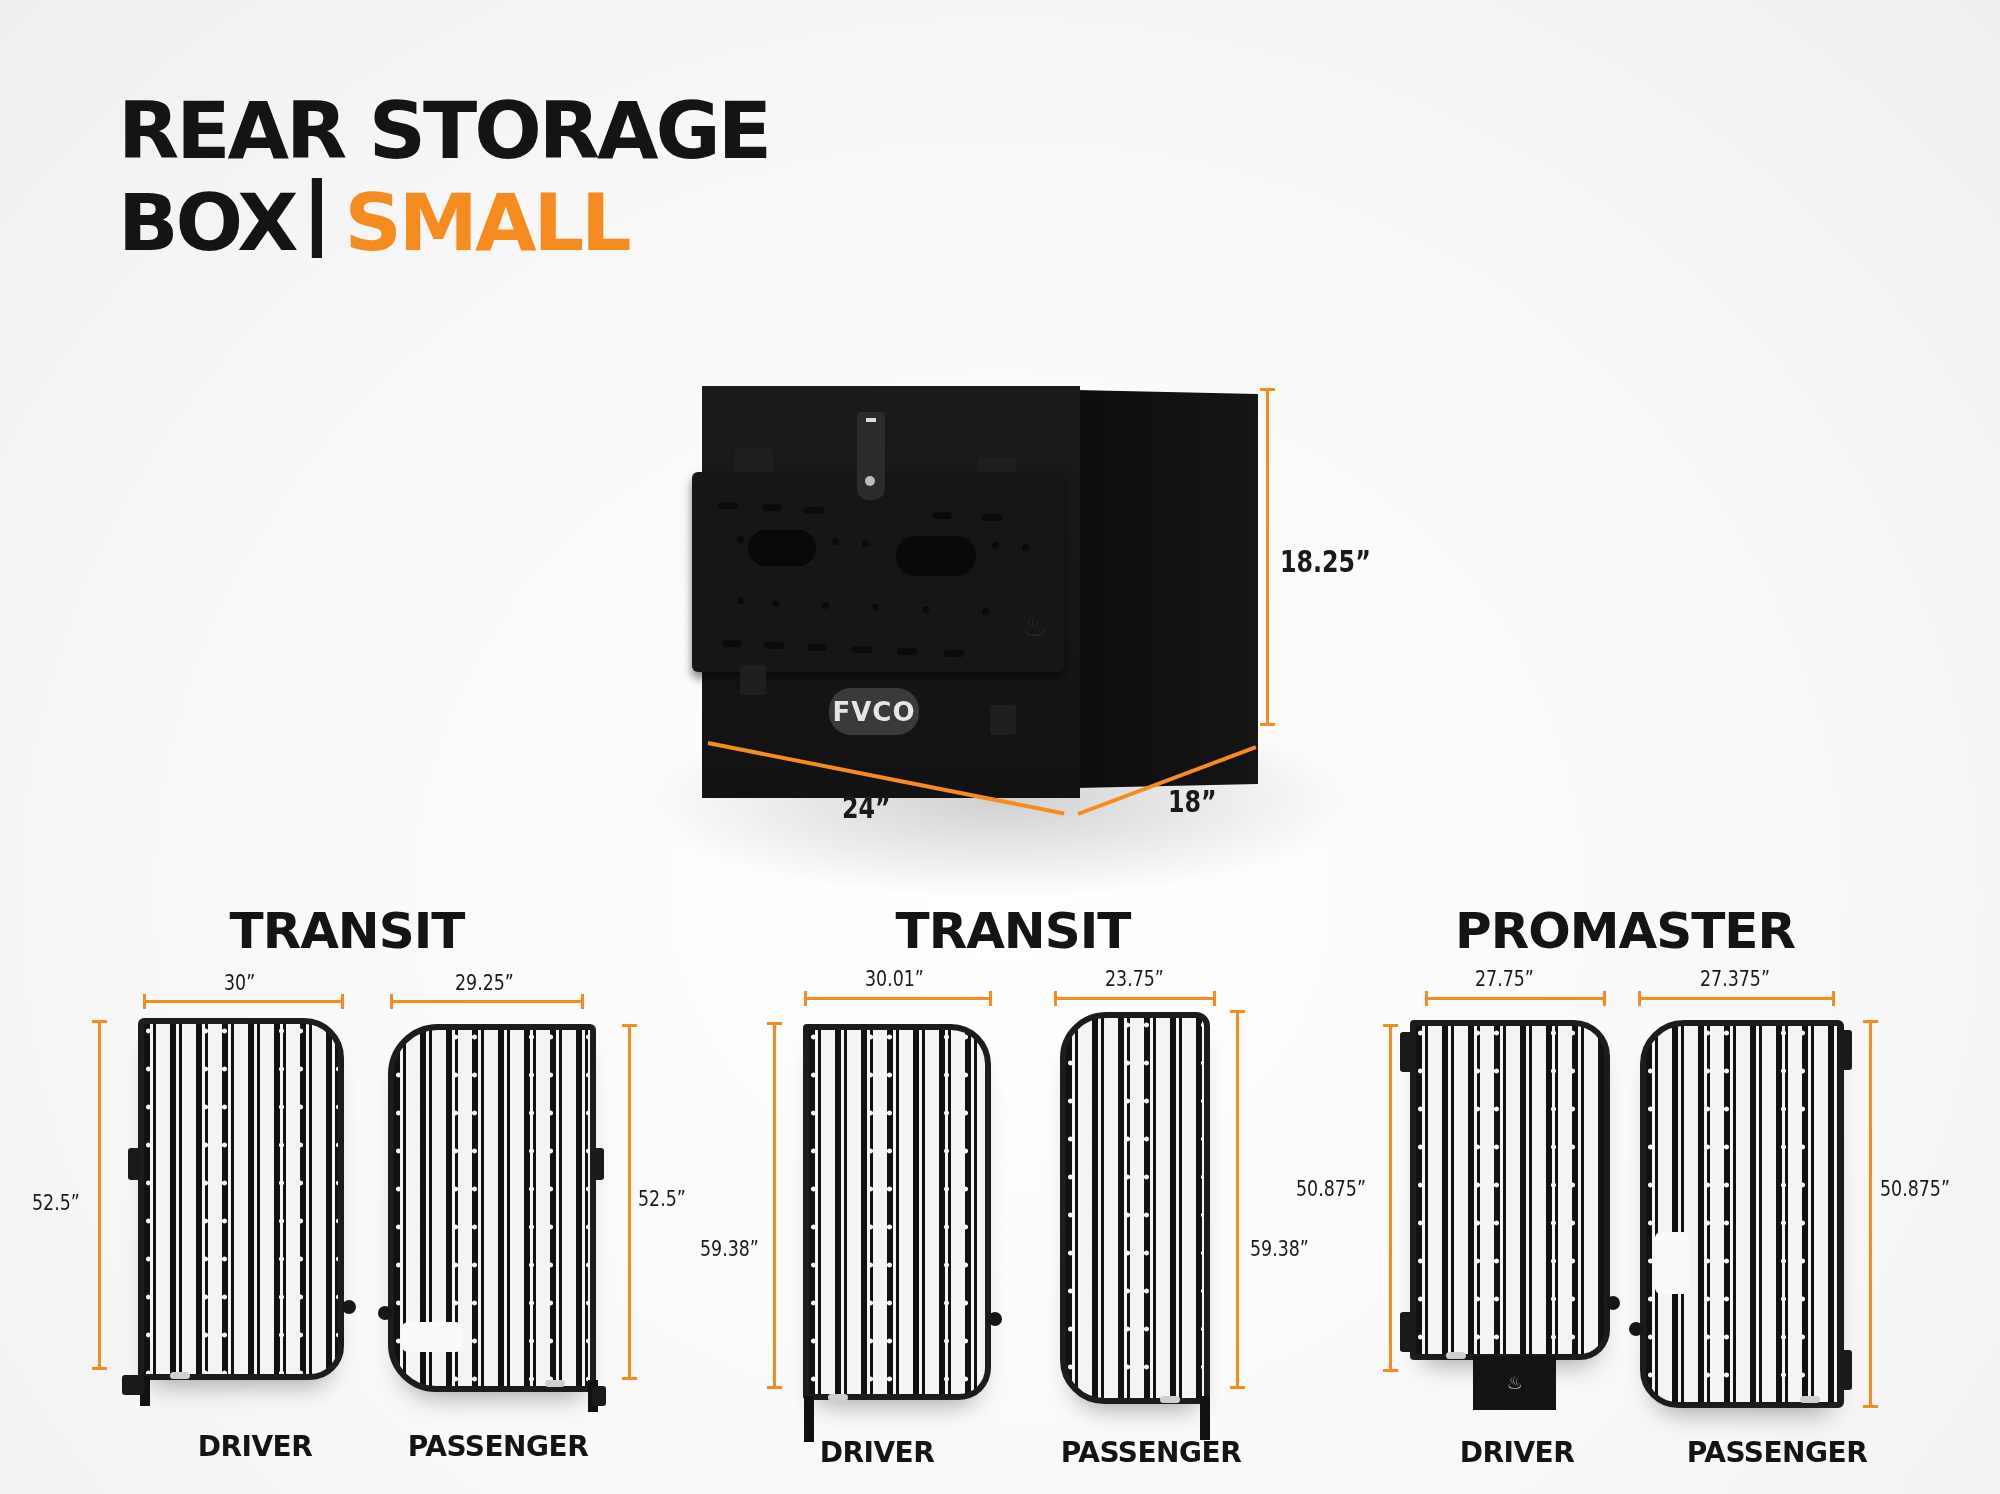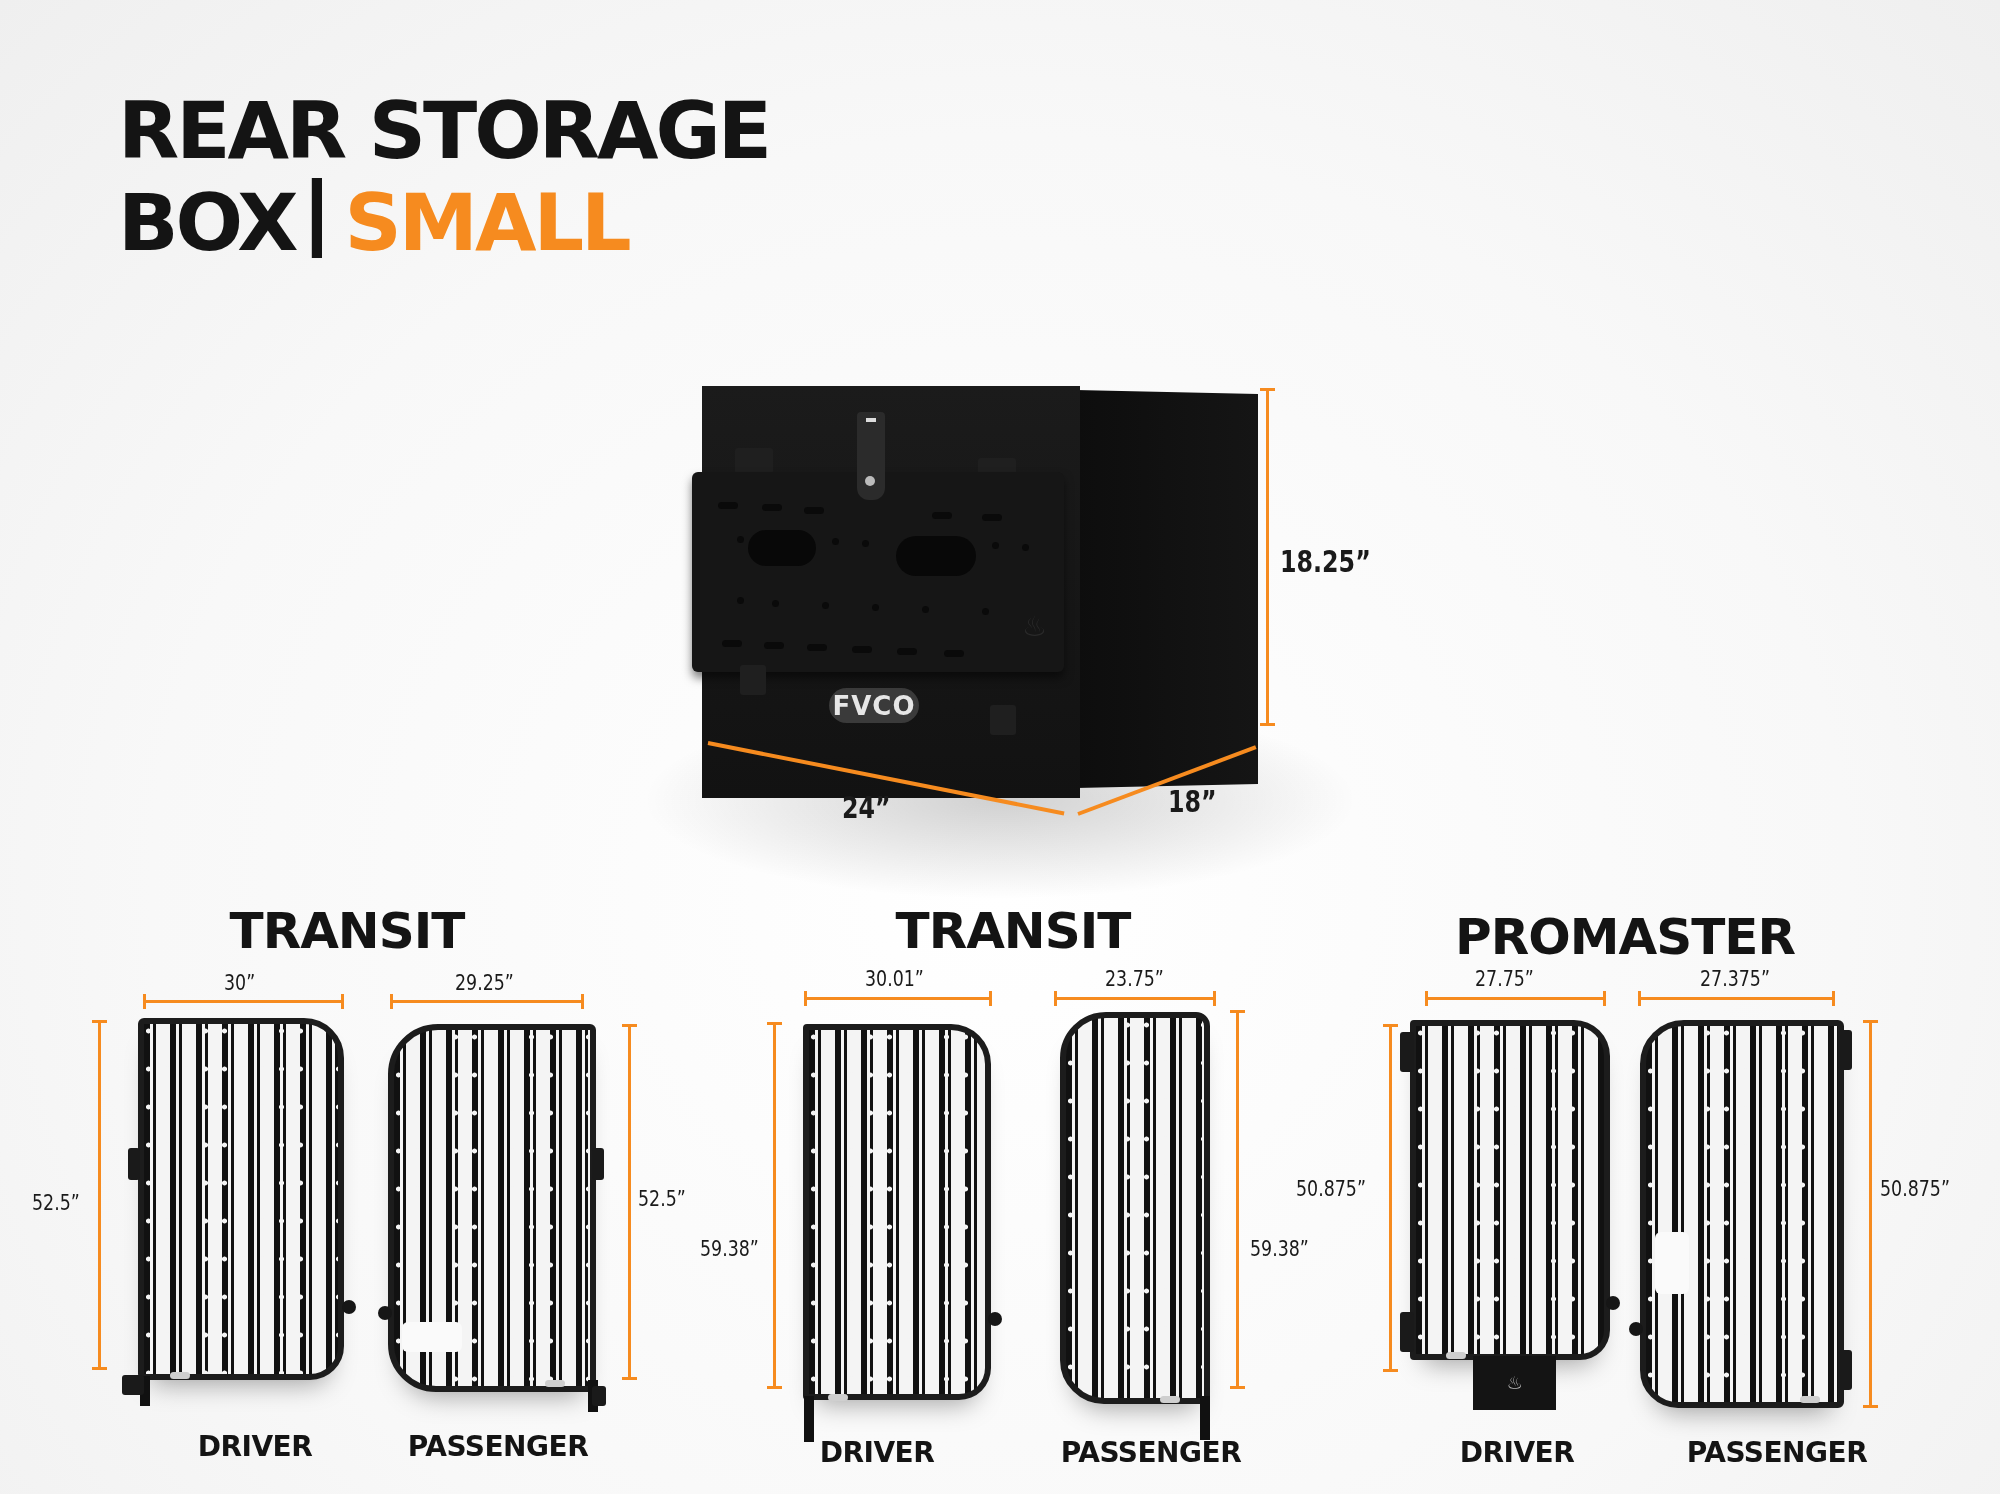--- a/index.html
+++ b/index.html
@@ -111,21 +111,21 @@
   </div>
 
   <div style="position:absolute; left:857px; top:412px; width:28px; height:88px; background:#2b2b2b; border-radius:4px 4px 12px 12px;">
     <div style="position:absolute; left:9px; top:6px; width:10px; height:4px; background:#ddd;"></div>
     <div style="position:absolute; left:8px; top:64px; width:10px; height:10px; border-radius:50%; background:#bbb;"></div>
   </div>
 
   <div class="hinge" style="left:740px; top:665px; width:26px; height:30px; background:#1f1f1f;"></div>
   <div class="hinge" style="left:990px; top:705px; width:26px; height:30px; background:#1f1f1f;"></div>
 
-  <div class="fvco-badge" style="left:829px; top:688px; width:90px; height:35px;">
+  <div class="fvco-badge" style="left:829px; top:688px; width:90px; height:47px;">
     <span>FVCO</span>
   </div>
 
   <div class="vbar" style="left:1266px; top:388px; height:338px;"></div>
   <div class="dim-label dim-lg" style="left:1280px; top:544px;">18.25”</div>
   <div class="dline" style="left:708px; top:741px; width:363px; transform: rotate(11.2deg);"></div>
   <div class="dim-label dim-lg" style="left:842px; top:790px;">24”</div>
   <div class="dline" style="left:1078px; top:812px; width:190px; transform: rotate(-20.6deg);"></div>
   <div class="dim-label dim-lg" style="left:1168px; top:784px;">18”</div>
 </div>
@@ -178,21 +178,21 @@
   <div class="badge-sm" style="left:828px; top:1394px;"></div>
   <div class="side-label" style="left:802px; top:1436px; width:150px;">DRIVER</div>
 
   <div class="door" style="left:1060px; top:1012px; width:150px; height:392px; border-radius:46px 14px 6px 44px;"></div>
   <div class="leg" style="left:1200px; top:1396px; width:10px; height:44px;"></div>
   <div class="badge-sm" style="left:1160px; top:1396px;"></div>
   <div class="side-label" style="left:1052px; top:1436px; width:198px;">PASSENGER</div>
 </section>
 
 <section>
-  <div class="van-title" style="left:1450px; top:902px; width:350px;margin-top:6px;">PROMASTER</div>
+  <div class="van-title" style="left:1450px; top:902px; width:350px;">PROMASTER</div>
   <div class="dim-label dim-sm" style="left:1475px; top:966px;">27.75”</div>
   <div class="hbar" style="left:1425px; top:997px; width:181px;"></div>
   <div class="dim-label dim-sm" style="left:1700px; top:966px;">27.375”</div>
   <div class="hbar" style="left:1638px; top:997px; width:197px;"></div>
   <div class="vbar" style="left:1389px; top:1024px; height:348px;"></div>
   <div class="dim-label dim-sm" style="left:1296px; top:1176px;">50.875”</div>
   <div class="vbar" style="left:1869px; top:1020px; height:388px;"></div>
   <div class="dim-label dim-sm" style="left:1880px; top:1176px;">50.875”</div>
 
   <div class="door" style="left:1410px; top:1020px; width:200px; height:340px; border-radius:4px 36px 30px 4px;"></div>

